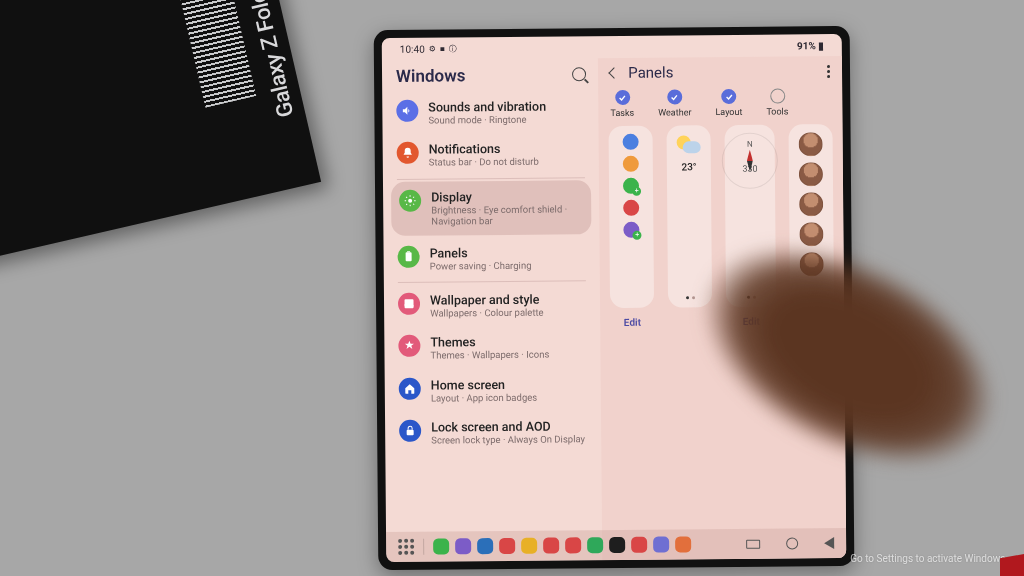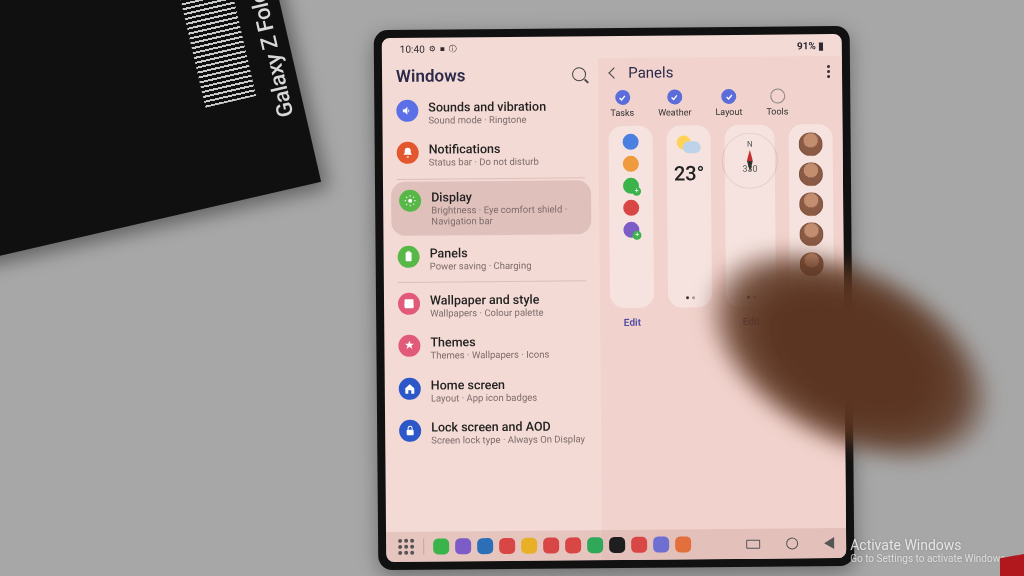--- a/index.html
+++ b/index.html
@@ -227,21 +227,21 @@
     border-radius: 50%;
   }
   .card .weather-glyph::after {
     content: "";
     position: absolute;
     left: 8px; top: 8px;
     width: 18px; height: 12px;
     background: #bcd3ea;
     border-radius: 8px;
   }
-  .card .temp { font-size: 20px; color: #222; font-weight: 500; }
+  .card .temp { font-size: 10px; color: #222; font-weight: 500; }
   .card .mini-dots { margin-top: auto; display: flex; gap: 3px; }
   .card .mini-dots span { width: 3px; height: 3px; background: #b0948f; border-radius: 50%; }
   .card .mini-dots span.on { background: #333; }
 
   .compass {
     width: 56px; height: 56px;
     border: 1px solid rgba(0,0,0,.08);
     border-radius: 50%;
     position: relative;
     display: flex;
@@ -606,16 +606,15 @@
         <span class="tri"></span>
       </div>
     </div>
 
   </div>
 </div>
 
 <div class="hand"></div>
 
 <div class="watermark">
-  <div class="w1">Activate Windows</div>
   <div class="w2">Go to Settings to activate Windows.</div>
 </div>
 <div class="corner-flag"></div>
 
 </body></html>

